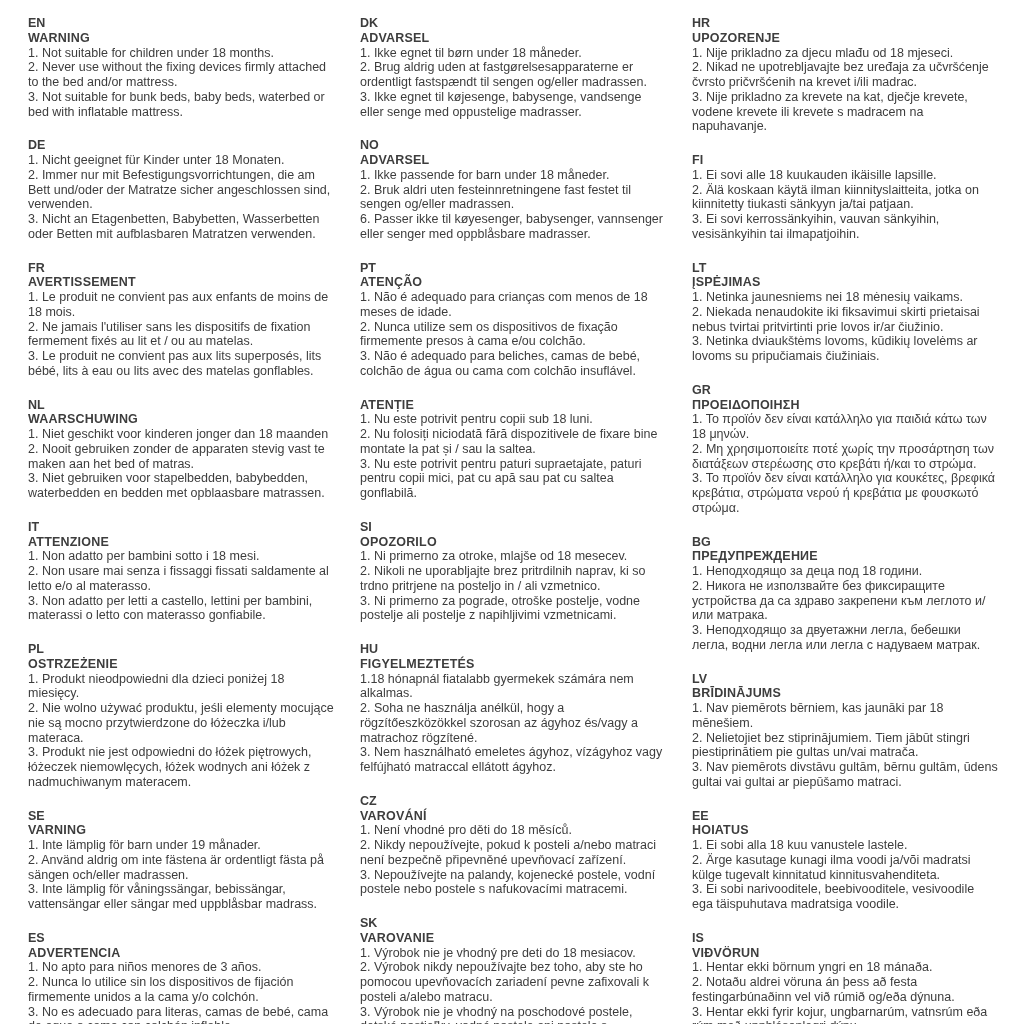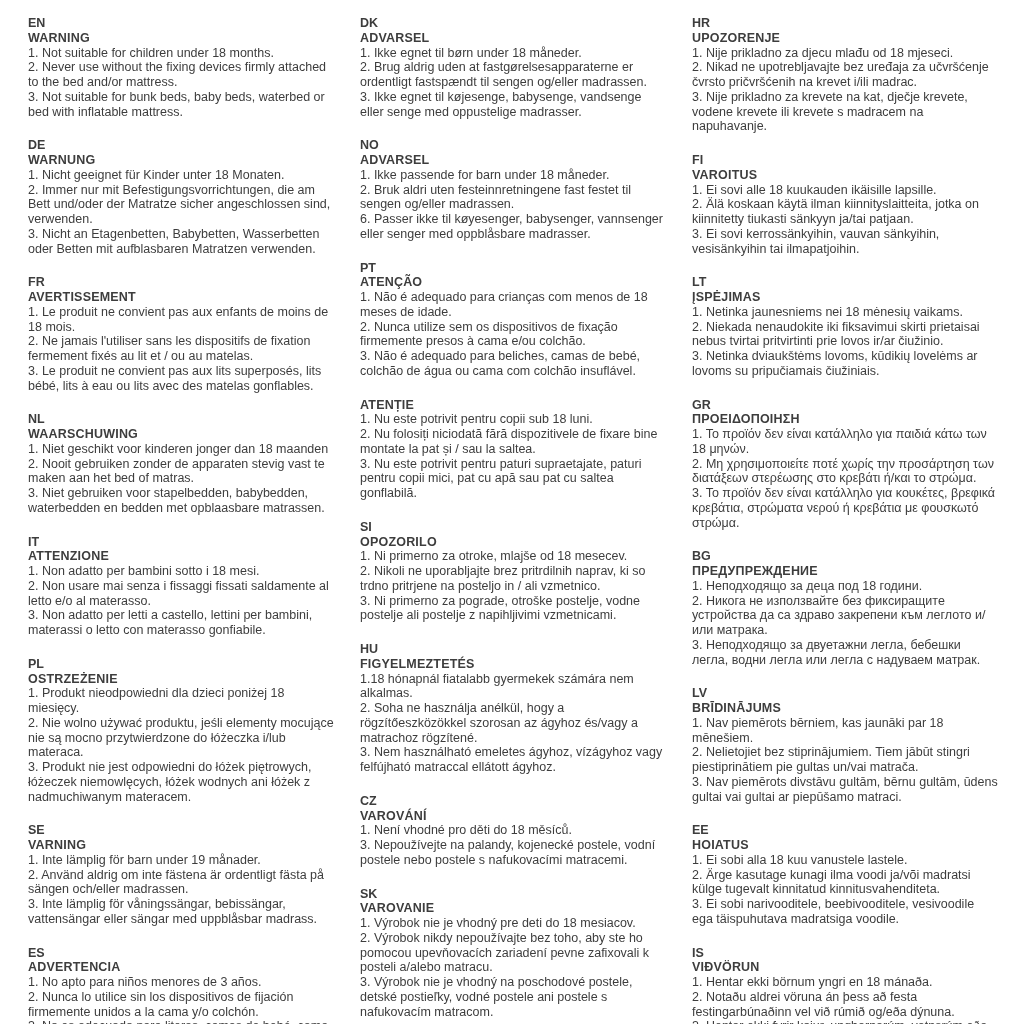--- a/index.html
+++ b/index.html
@@ -48,21 +48,20 @@
     <div class="column">
       <div class="section">
         <div class="lang-code">EN</div>
         <div class="heading">WARNING</div>
         <div class="item">1. Not suitable for children under 18 months.</div>
         <div class="item">2. Never use without the fixing devices firmly attached to the bed and/or mattress.</div>
         <div class="item">3. Not suitable for bunk beds, baby beds, waterbed or bed with inflatable mattress.</div>
       </div>
       <div class="section">
         <div class="lang-code">DE</div>
-        <div class="heading">WARNUNG</div>
         <div class="item">1. Nicht geeignet für Kinder unter 18 Monaten.</div>
         <div class="item">2. Immer nur mit Befestigungsvorrichtungen, die am Bett und/oder der Matratze sicher angeschlossen sind, verwenden.</div>
         <div class="item">3. Nicht an Etagenbetten, Babybetten, Wasserbetten oder Betten mit aufblasbaren Matratzen verwenden.</div>
       </div>
       <div class="section">
         <div class="lang-code">FR</div>
         <div class="heading">AVERTISSEMENT</div>
         <div class="item">1. Le produit ne convient pas aux enfants de moins de 18 mois.</div>
         <div class="item">2. Ne jamais l'utiliser sans les dispositifs de fixation fermement fixés au lit et / ou au matelas.</div>
         <div class="item">3. Le produit ne convient pas aux lits superposés, lits bébé, lits à eau ou lits avec des matelas gonflables.</div>
@@ -142,41 +141,41 @@
         <div class="lang-code">HU</div>
         <div class="heading">FIGYELMEZTETÉS</div>
         <div class="item">1.18 hónapnál fiatalabb gyermekek számára nem alkalmas.</div>
         <div class="item">2. Soha ne használja anélkül, hogy a rögzítőeszközökkel szorosan az ágyhoz és/vagy a matrachoz rögzítené.</div>
         <div class="item">3. Nem használható emeletes ágyhoz, vízágyhoz vagy felfújható matraccal ellátott ágyhoz.</div>
       </div>
       <div class="section">
         <div class="lang-code">CZ</div>
         <div class="heading">VAROVÁNÍ</div>
         <div class="item">1. Není vhodné pro děti do 18 měsíců.</div>
+        <div class="item">2. Nikdy nepoužívejte, pokud k posteli a/nebo matraci není bezpečně připevněné upevňovací zařízení.</div>
         <div class="item">3. Nepoužívejte na palandy, kojenecké postele, vodní postele nebo postele s nafukovacími matracemi.</div>
       </div>
       <div class="section">
         <div class="lang-code">SK</div>
         <div class="heading">VAROVANIE</div>
         <div class="item">1. Výrobok nie je vhodný pre deti do 18 mesiacov.</div>
         <div class="item">2. Výrobok nikdy nepoužívajte bez toho, aby ste ho pomocou upevňovacích zariadení pevne zafixovali k posteli a/alebo matracu.</div>
         <div class="item">3. Výrobok nie je vhodný na poschodové postele, detské postieľky, vodné postele ani postele s nafukovacím matracom.</div>
       </div>
     </div>
     <div class="column">
       <div class="section">
         <div class="lang-code">HR</div>
         <div class="heading">UPOZORENJE</div>
         <div class="item">1. Nije prikladno za djecu mlađu od 18 mjeseci.</div>
         <div class="item">2. Nikad ne upotrebljavajte bez uređaja za učvršćenje čvrsto pričvršćenih na krevet i/ili madrac.</div>
         <div class="item">3. Nije prikladno za krevete na kat, dječje krevete, vodene krevete ili krevete s madracem na napuhavanje.</div>
       </div>
       <div class="section">
         <div class="lang-code">FI</div>
-        <div class="heading">VAROITUS</div>
         <div class="item">1. Ei sovi alle 18 kuukauden ikäisille lapsille.</div>
         <div class="item">2. Älä koskaan käytä ilman kiinnityslaitteita, jotka on kiinnitetty tiukasti sänkyyn ja/tai patjaan.</div>
         <div class="item">3. Ei sovi kerrossänkyihin, vauvan sänkyihin, vesisänkyihin tai ilmapatjoihin.</div>
       </div>
       <div class="section">
         <div class="lang-code">LT</div>
         <div class="heading">ĮSPĖJIMAS</div>
         <div class="item">1. Netinka jaunesniems nei 18 mėnesių vaikams.</div>
         <div class="item">2. Niekada nenaudokite iki fiksavimui skirti prietaisai nebus tvirtai pritvirtinti prie lovos ir/ar čiužinio.</div>
         <div class="item">3. Netinka dviaukštėms lovoms, kūdikių lovelėms ar lovoms su pripučiamais čiužiniais.</div>

